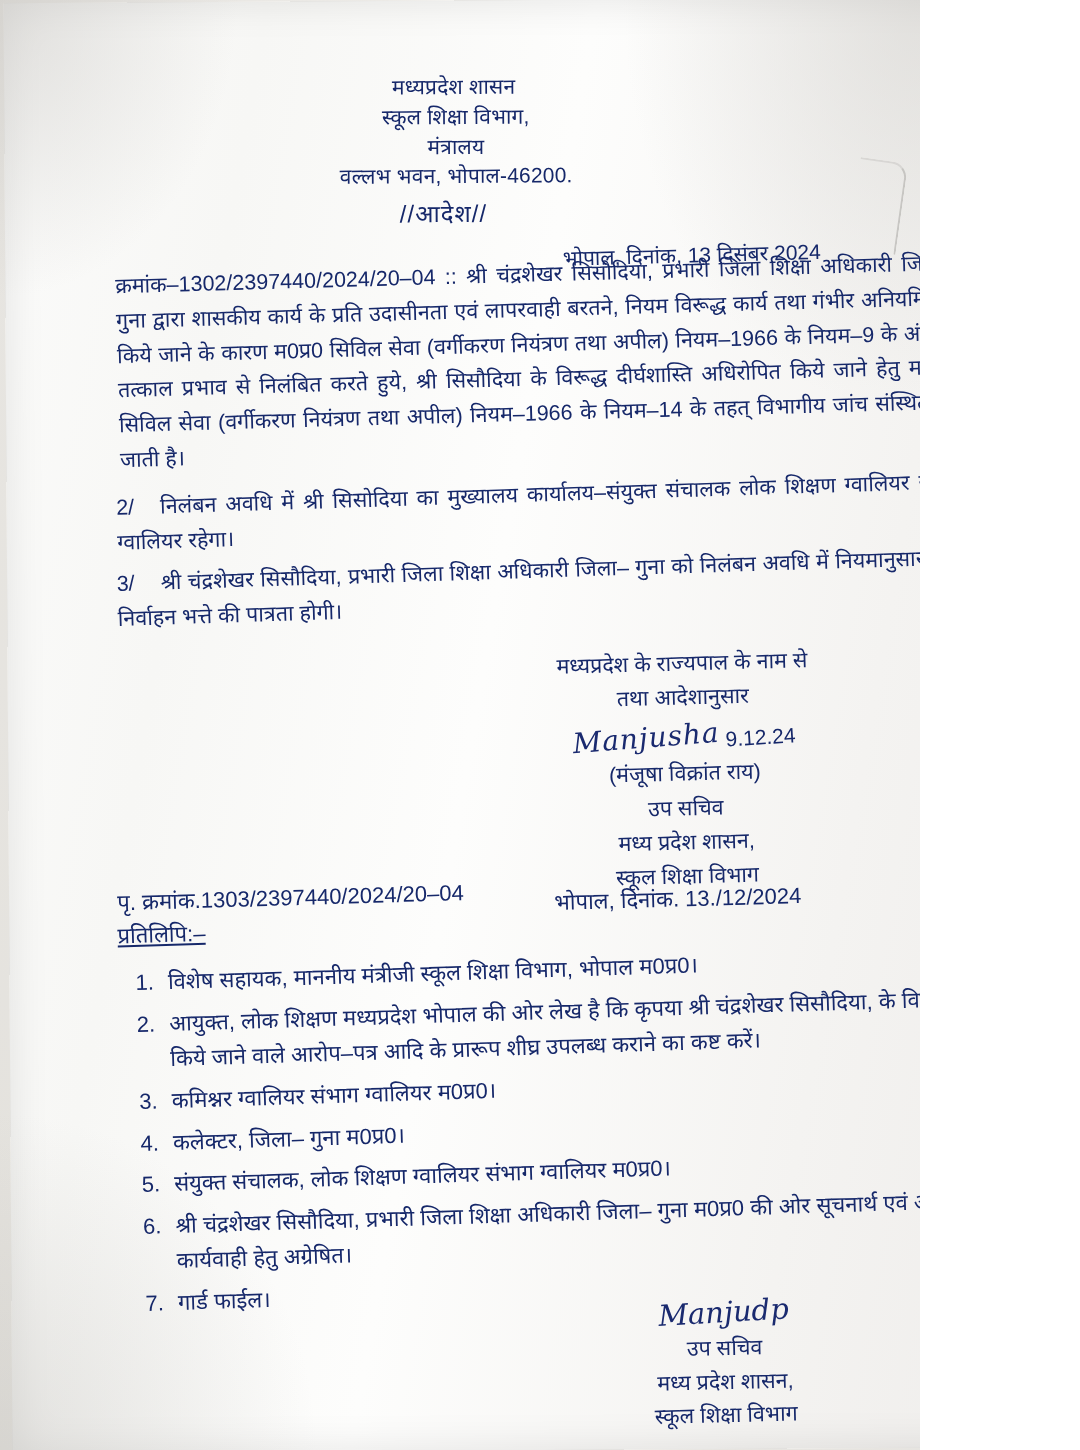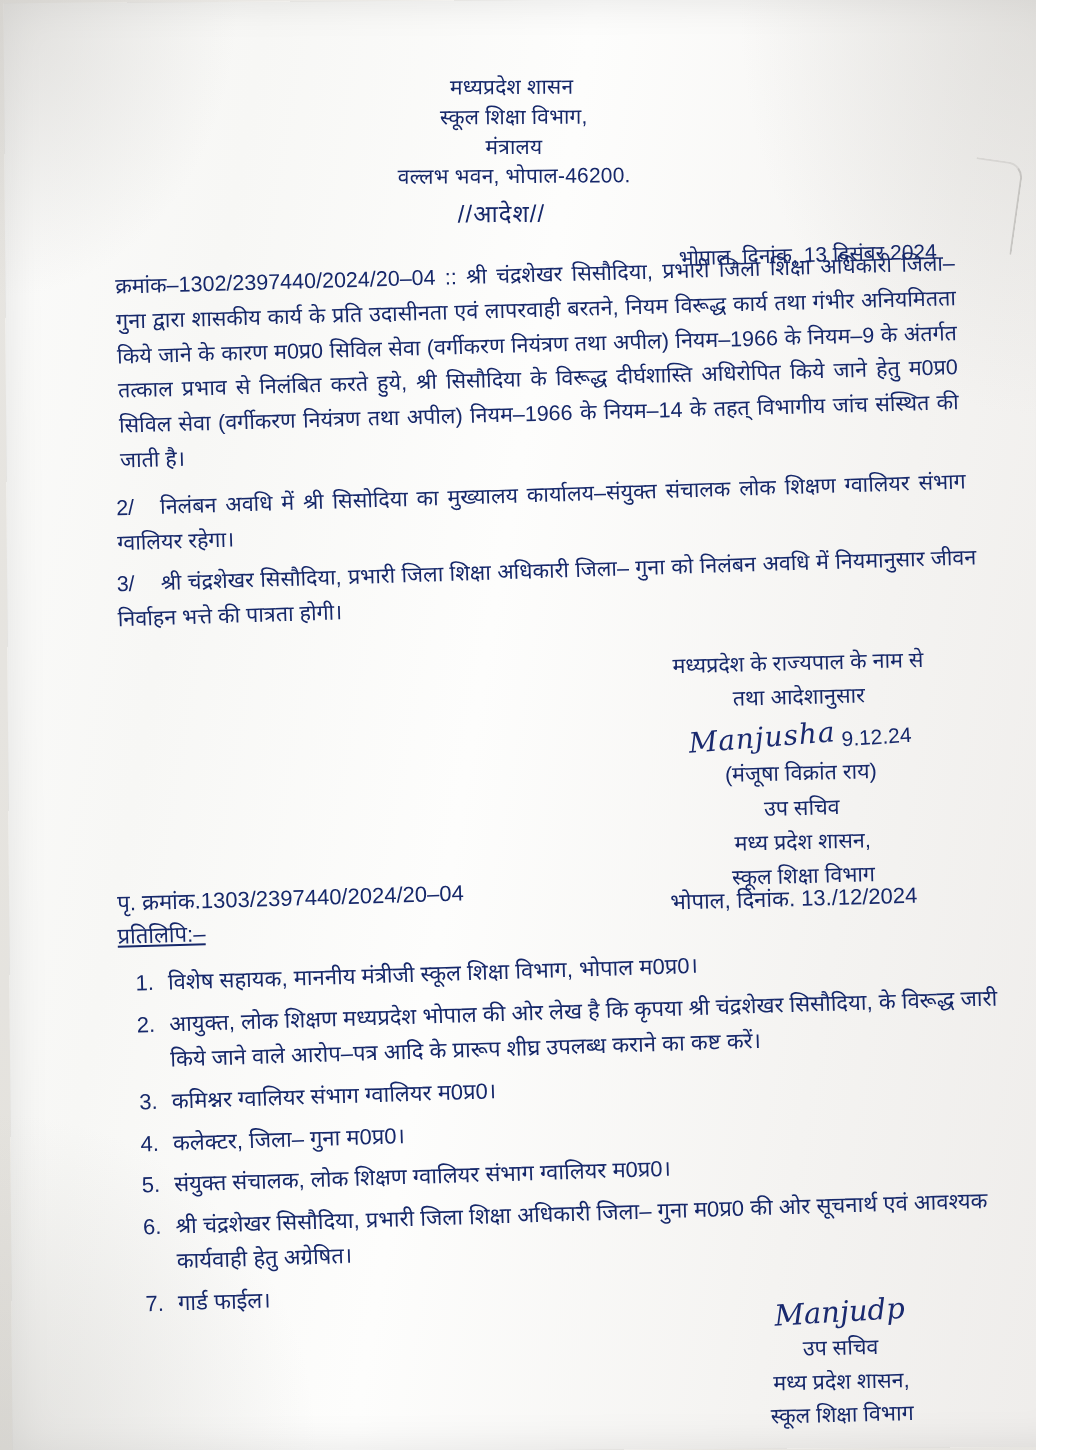--- a/index.html
+++ b/index.html
@@ -5,21 +5,21 @@
   html, body {
     margin: 0;
     padding: 0;
     background: #ffffff;
   }
   body {
     font-family: "Liberation Sans", sans-serif;
   }
   .page {
     position: relative;
-    width: 1036px;
+    width: 920px;
     height: 1450px;
     overflow: hidden;
     background:
       radial-gradient(ellipse at 80% 10%, #f2f1ef 0%, #eceae6 35%, #e8e6e2 60%, #e3e1dc 100%);
   }
   
   .paper {
     position: absolute;
     left: 8px;
     top: 0px;

